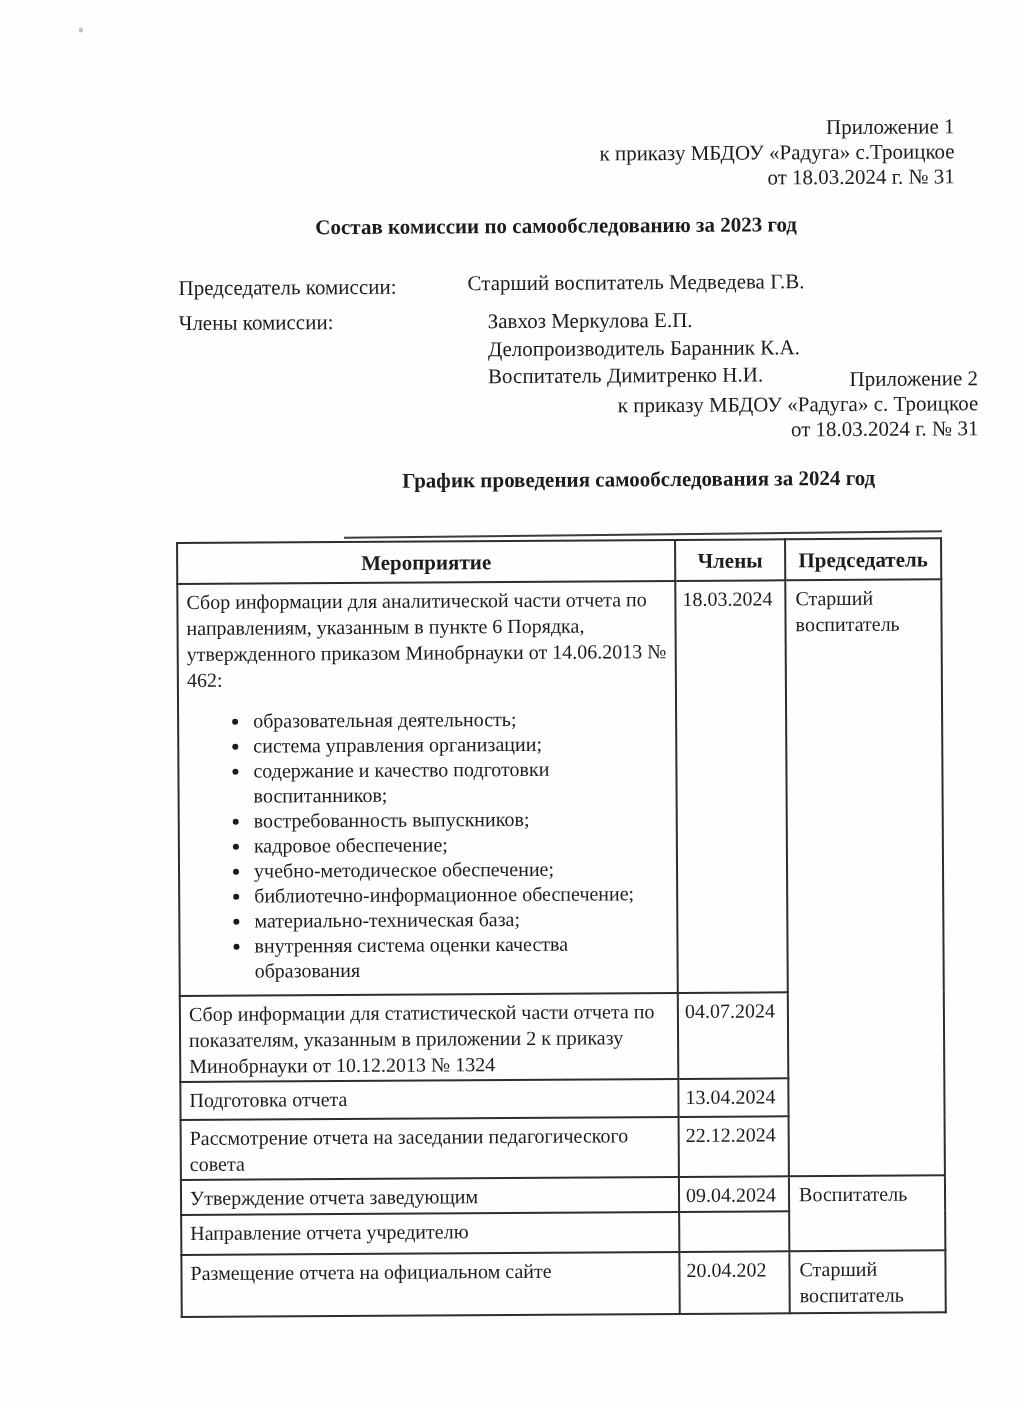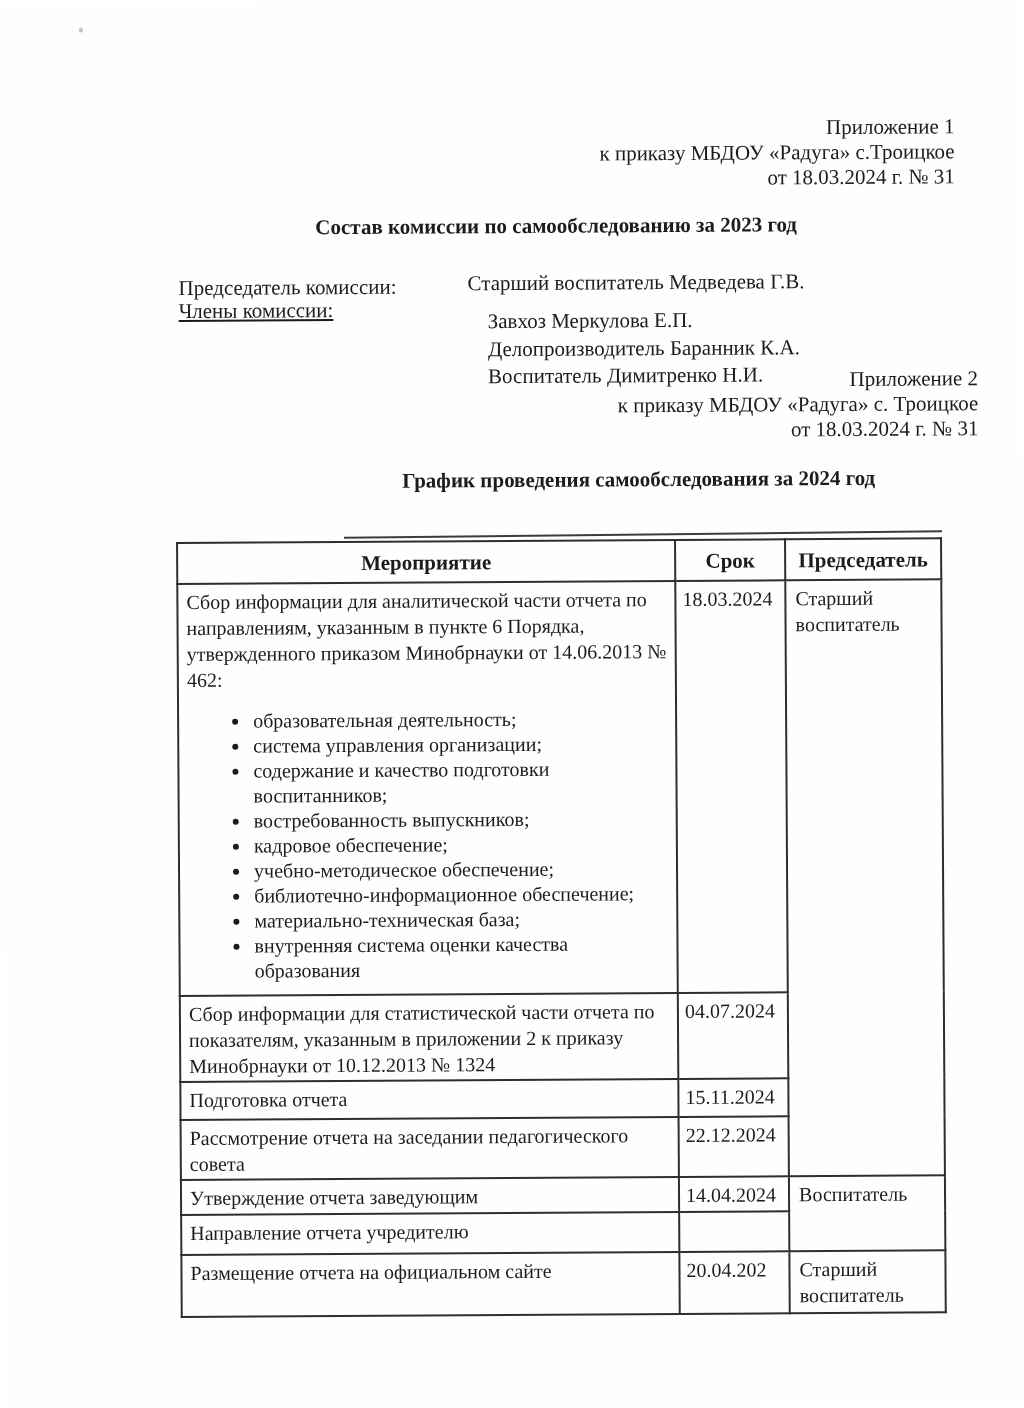--- a/index.html
+++ b/index.html
@@ -27,21 +27,21 @@
   .appendix1 { top:117px; right:66px; }
   .appendix2 { top:369px; right:44px; }
   .doc-title {
     position:absolute; font-weight:bold; font-size:21px; text-align:center;
   }
   .title1 { top:214px; left:177px; width:764px; }
   .title2 { top:468px; left:340px; width:600px; }
   .plain { position:absolute; font-size:21px; white-space:nowrap; }
   .chair-label   { top:274px; left:181px; }
   .chair-value   { top:271px; left:470px; }
-  .members-label { top:297px; left:181px;text-decoration:underline; }
+  .members-label { top:309px; left:181px; }
   .members-list  { position:absolute; top:308px; left:490px; font-size:21px; line-height:27.5px; }
 
   .table-wrap { position:absolute; top:540px; left:177px; width:764px; }
   
   .table-wrap::before {
     content:""; position:absolute; top:-7px; left:168px; right:-2px;
     border-top:2px solid #3c3c3c;
     transform:rotate(-0.25deg); transform-origin:right center;
   }
   table.schedule {
@@ -118,21 +118,21 @@
   <div class="table-wrap">
     <table class="schedule">
       <colgroup>
         <col class="col-activity">
         <col class="col-date">
         <col class="col-resp">
       </colgroup>
       <tbody>
         <tr>
           <th>Мероприятие</th>
-          <th>Срок</th>
+          <th>Члены</th>
           <th>Председатель</th>
         </tr>
         <tr class="r1">
           <td>
             <div>Сбор информации для аналитической части отчета по направлениям, указанным в пункте 6 Порядка, утвержденного приказом Минобрнауки от 14.06.2013 № 462:</div>
             <ul class="bullets">
               <li>образовательная деятельность;</li>
               <li>система управления организации;</li>
               <li>содержание и качество подготовки воспитанников;</li>
               <li>востребованность выпускников;</li>
@@ -145,29 +145,29 @@
           </td>
           <td class="date">18.03.2024</td>
           <td class="resp" rowspan="4">Старший воспитатель</td>
         </tr>
         <tr class="r2">
           <td>Сбор информации для статистической части отчета по показателям, указанным в приложении 2 к приказу Минобрнауки от 10.12.2013 № 1324</td>
           <td class="date">04.07.2024</td>
         </tr>
         <tr class="r3">
           <td>Подготовка отчета</td>
-          <td class="date">15.11.2024</td>
+          <td class="date">13.04.2024</td>
         </tr>
         <tr class="r4">
           <td>Рассмотрение отчета на заседании педагогического совета</td>
           <td class="date">22.12.2024</td>
         </tr>
         <tr class="r5">
           <td>Утверждение отчета заведующим</td>
-          <td class="date">14.04.2024</td>
+          <td class="date">09.04.2024</td>
           <td class="resp" rowspan="2">Воспитатель</td>
         </tr>
         <tr class="r6">
           <td>Направление отчета учредителю</td>
           <td class="date"></td>
         </tr>
         <tr class="r7">
           <td>Размещение отчета на официальном сайте</td>
           <td class="date">20.04.202</td>
           <td class="resp">Старший воспитатель</td>

